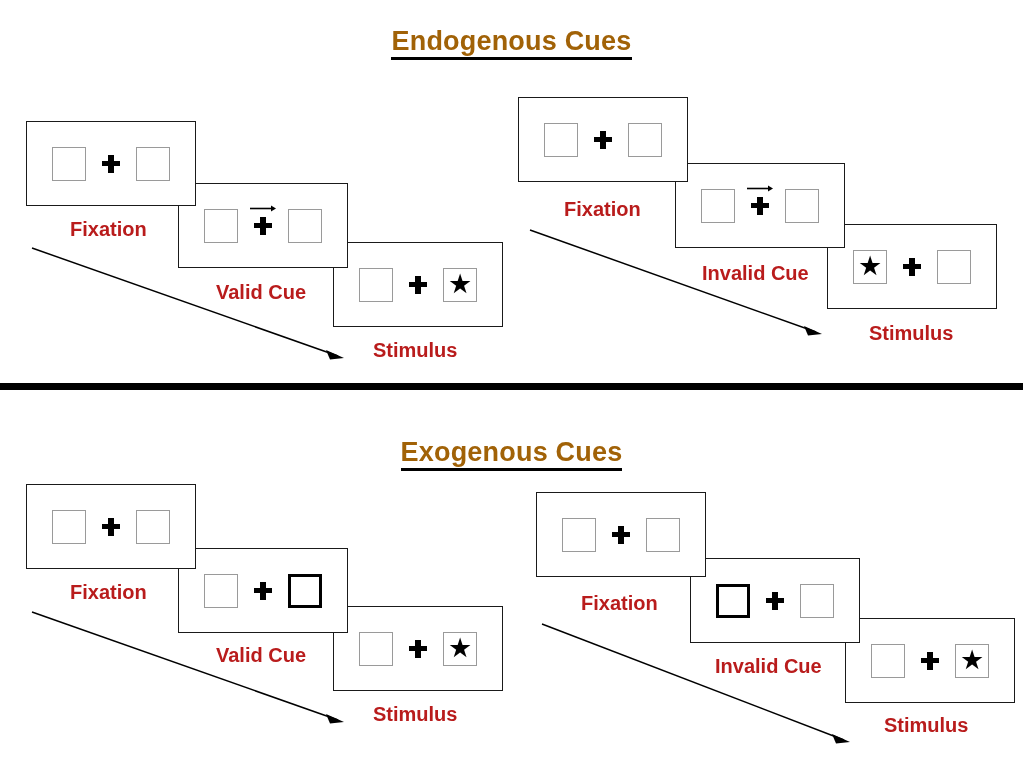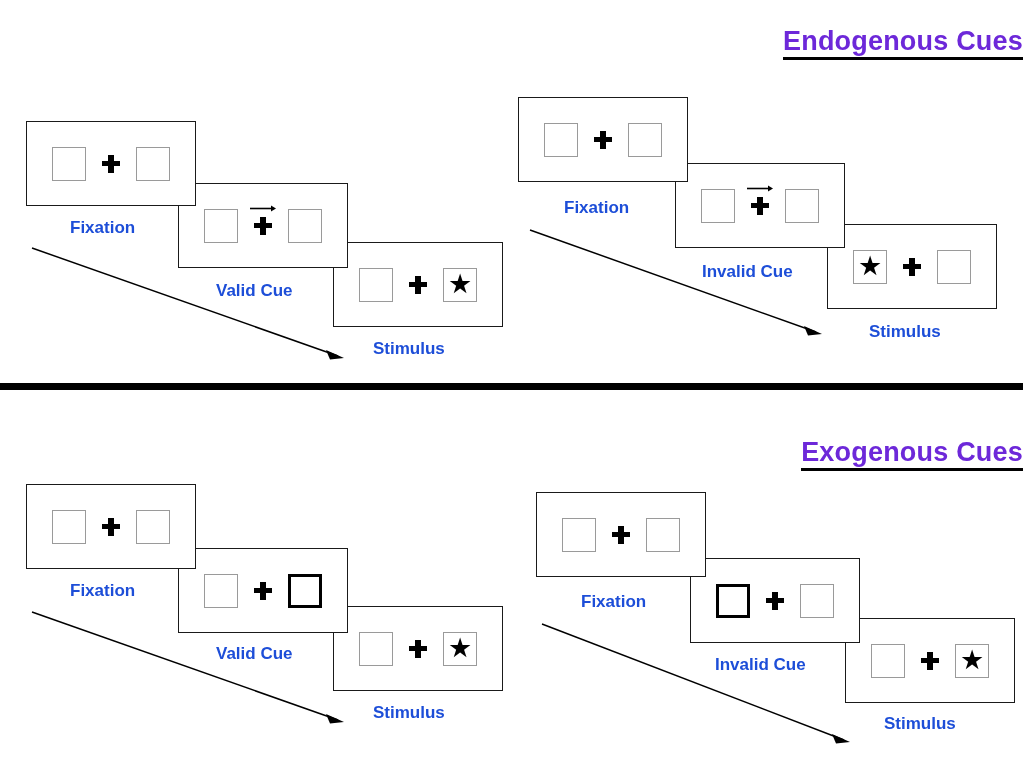--- a/index.html
+++ b/index.html
@@ -15,25 +15,25 @@
     overflow: hidden;
     font-family: "Liberation Sans", sans-serif;
     color: #000000;
   }
 
   
   .section-title {
     position: absolute;
     left: 0;
     width: 1023px;
-    text-align: right;
+    text-align: center;
     font-size: 27px;
     font-weight: bold;
     letter-spacing: 0.2px;
-    color: #6d28d9;
+    color: #a16207;
   }
   .section-title span {
     border-bottom: 3px solid #000;
     padding-bottom: 1px;
   }
 
   
   .divider {
     position: absolute;
     background: #000;
@@ -114,23 +114,23 @@
     left: 50%;
     transform: translateX(-50%);
     top: -13px;
     width: 26px;
     height: 9px;
   }
 
   
   .caption {
     position: absolute;
-    font-size: 17px;
+    font-size: 20px;
     font-weight: bold;
-    color: #1d4ed8;
+    color: #b91c1c;
     white-space: nowrap;
   }
 
   
   .flow-arrow {
     position: absolute;
     pointer-events: none;
   }
   .flow-arrow svg { display: block; overflow: visible; }
 </style>

